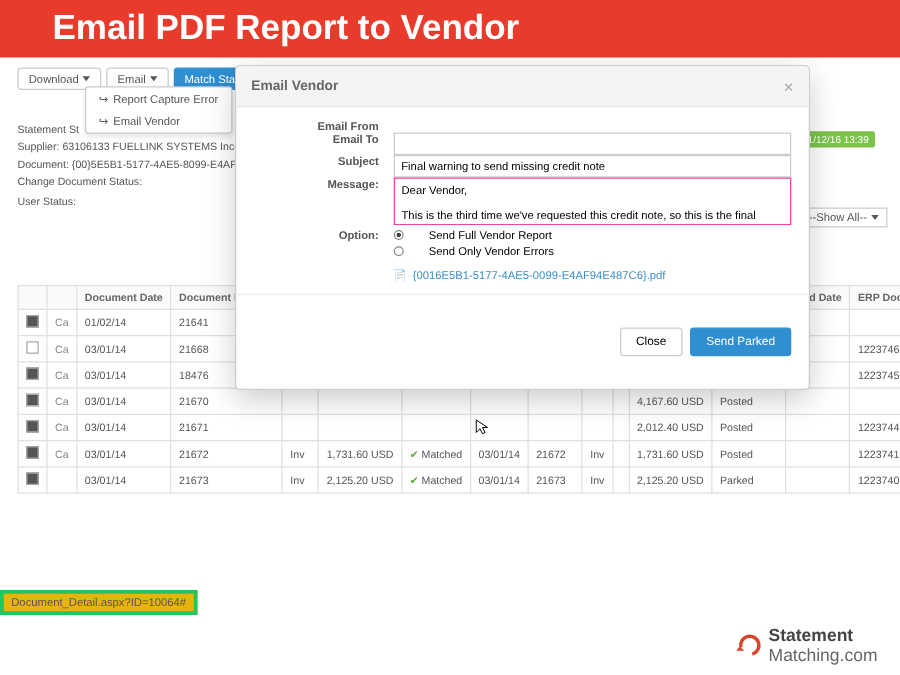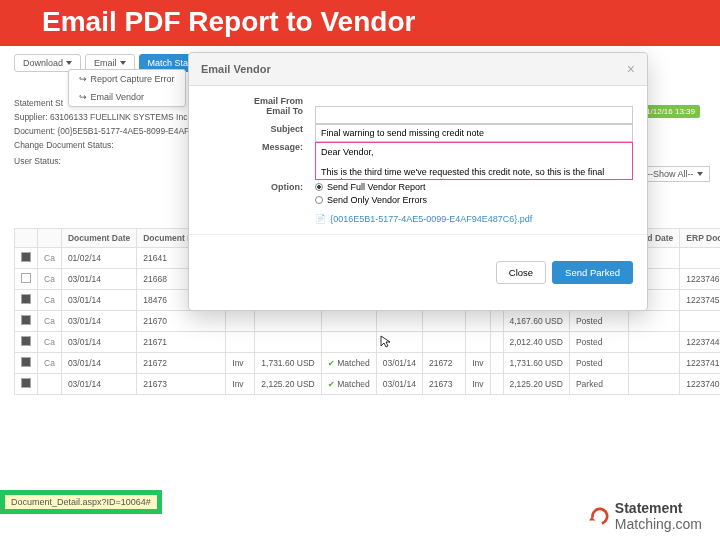--- a/index.html
+++ b/index.html
@@ -26,29 +26,29 @@
 .modal{position:absolute;left:188px;top:52px;width:460px;background:#fff;border:1px solid #ccc;border-radius:4px;box-shadow:0 8px 24px rgba(0,0,0,.2);font-size:9.5px;z-index:20}
 .modal-header{background:#f4f4f4;padding:8px 12px;border-bottom:1px solid #ddd;display:flex;justify-content:space-between;align-items:center;border-radius:4px 4px 0 0}
 .modal-header h3{font-size:11px;color:#666;font-weight:600}
 .modal-close{font-size:14px;color:#aaa;cursor:pointer}
 .modal-body{padding:10px 14px}
 .form-row{display:flex;align-items:flex-start}
 .form-label{width:112px;text-align:right;padding-right:12px;font-weight:600;color:#555;font-size:9px}
 .form-field{flex:1}
 .form-field input[type=text]{width:100%;border:1px solid #ccc;padding:3px 5px;font-size:9px}
 .form-field textarea{width:100%;border:1px solid #ec4899;padding:4px 5px;font-size:9px;height:38px;resize:none}
-.radio-row{display:flex;align-items:center;gap:4px;font-size:9px;margin-bottom:3px}
+.radio-row{display:flex;align-items:center;gap:20px;font-size:9px;margin-bottom:3px}
 .radio{width:8px;height:8px;border:1px solid #888;border-radius:50%;display:inline-block}
 .radio.on{background:radial-gradient(circle,#444 40%,#fff 45%)}
 .attach{color:#3b8fc8;font-size:9px;margin-left:112px;margin-top:6px;display:flex;align-items:center;gap:4px}
 .modal-footer{padding:26px 14px;border-top:1px solid #eee;display:flex;justify-content:flex-end;gap:6px}
 .modal-footer .btn{padding:5px 12px;font-size:9.5px}
 .cursor-sm{position:absolute;width:12px;height:14px;pointer-events:none}
 .cursor-sm svg{width:100%;height:100%}
-.url-bar{position:absolute;bottom:26px;left:0;background:#fef9c3;border:5px solid #22c55e;padding:2px 6px;font-size:9px;color:#555}
+.url-bar{position:absolute;bottom:48px;left:0;background:#eab308;border:3px solid #22c55e;padding:2px 6px;font-size:9px;color:#555}
 .logo{position:absolute;bottom:8px;right:18px;display:flex;align-items:center;gap:4px}
 .logo-mark{width:22px;height:22px}
 .logo-text{font-size:14px;color:#666}
 .logo-text b{color:#444}
 </style>
 </head>
 <body>
 
 <div class="red-header">Email PDF Report to Vendor</div>
 

